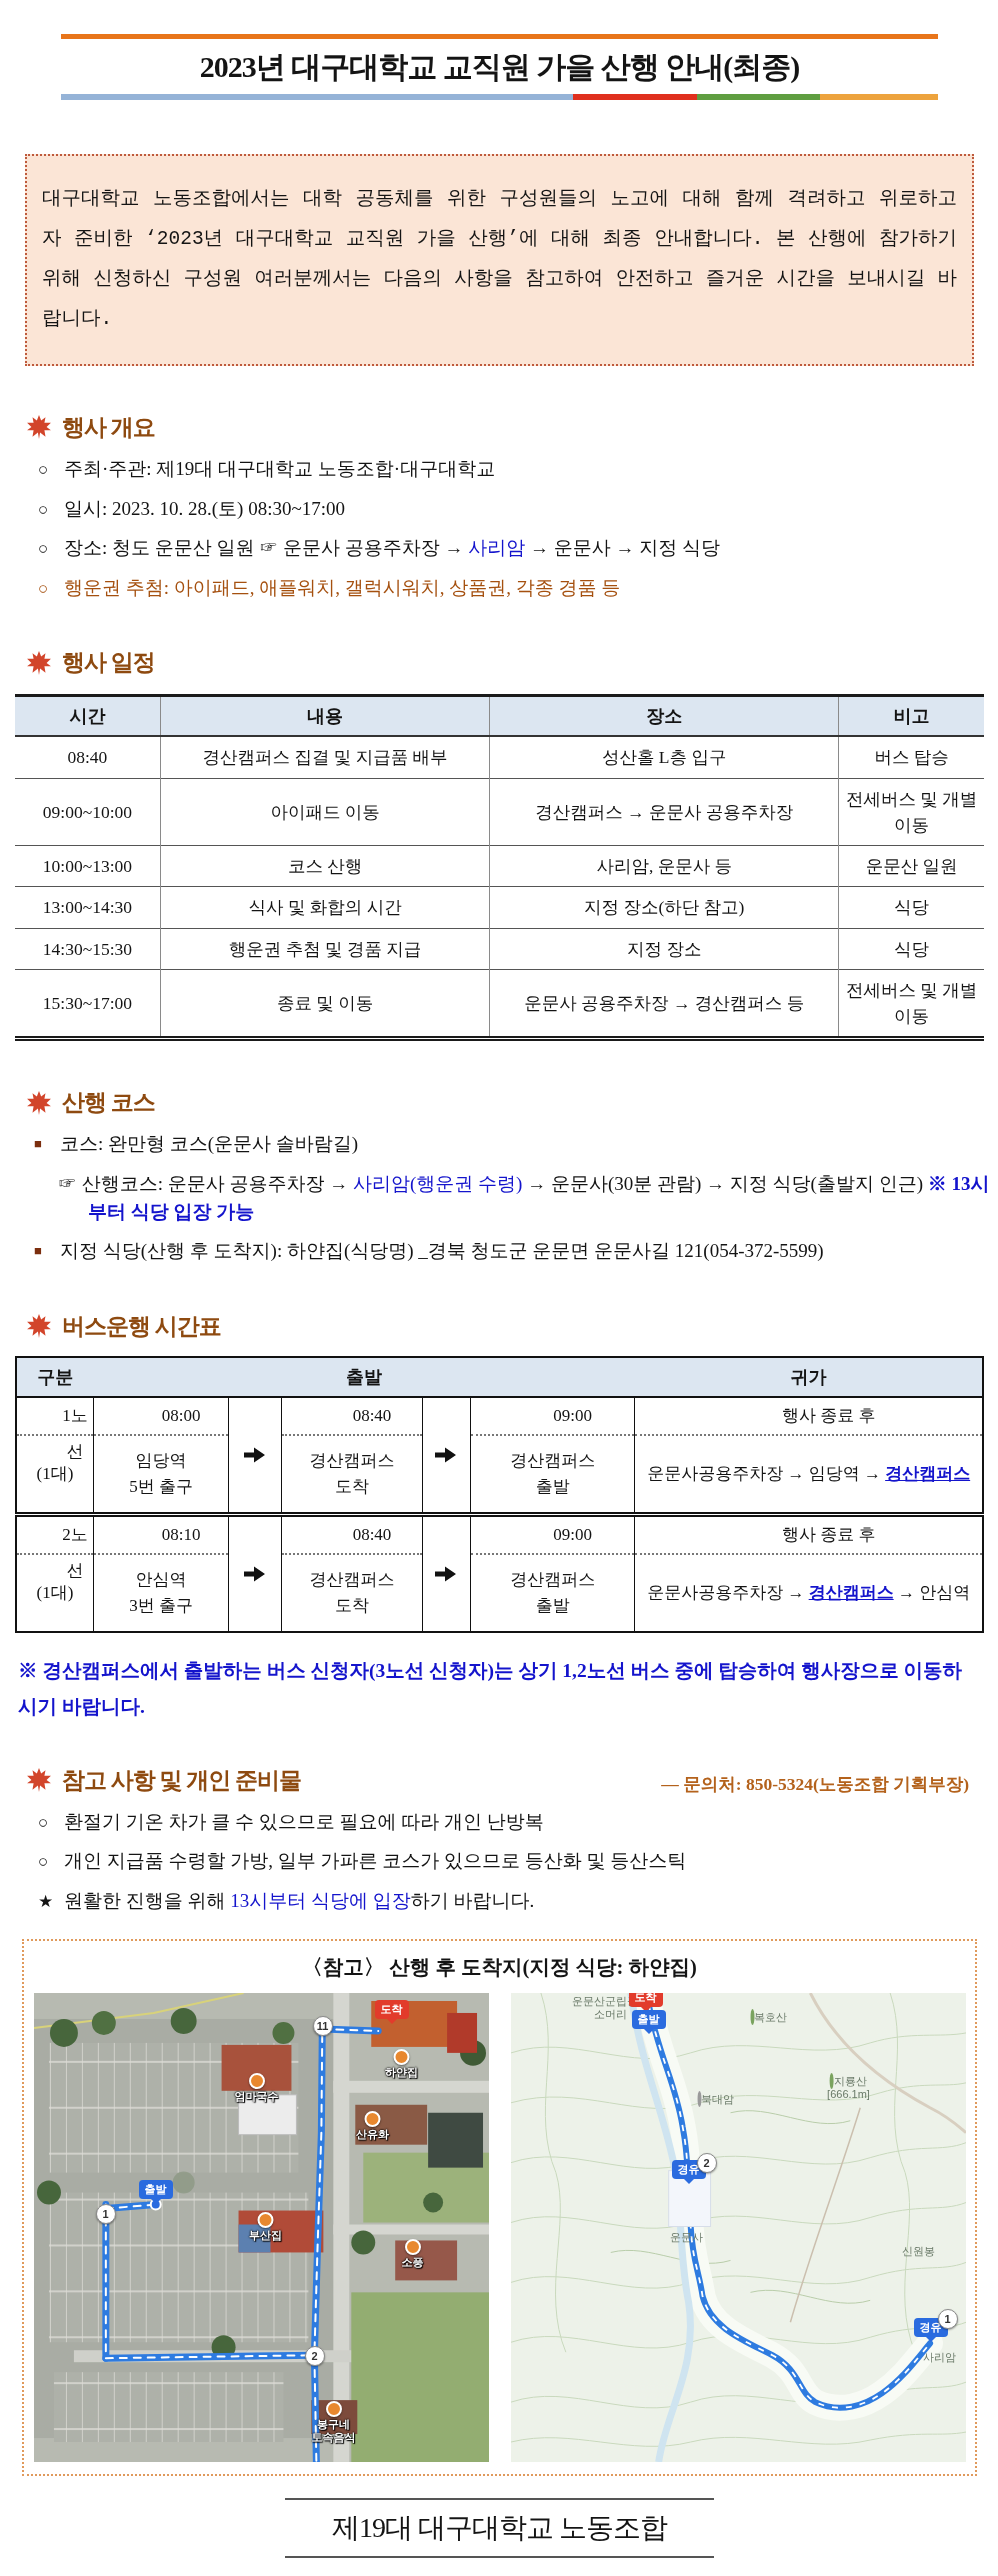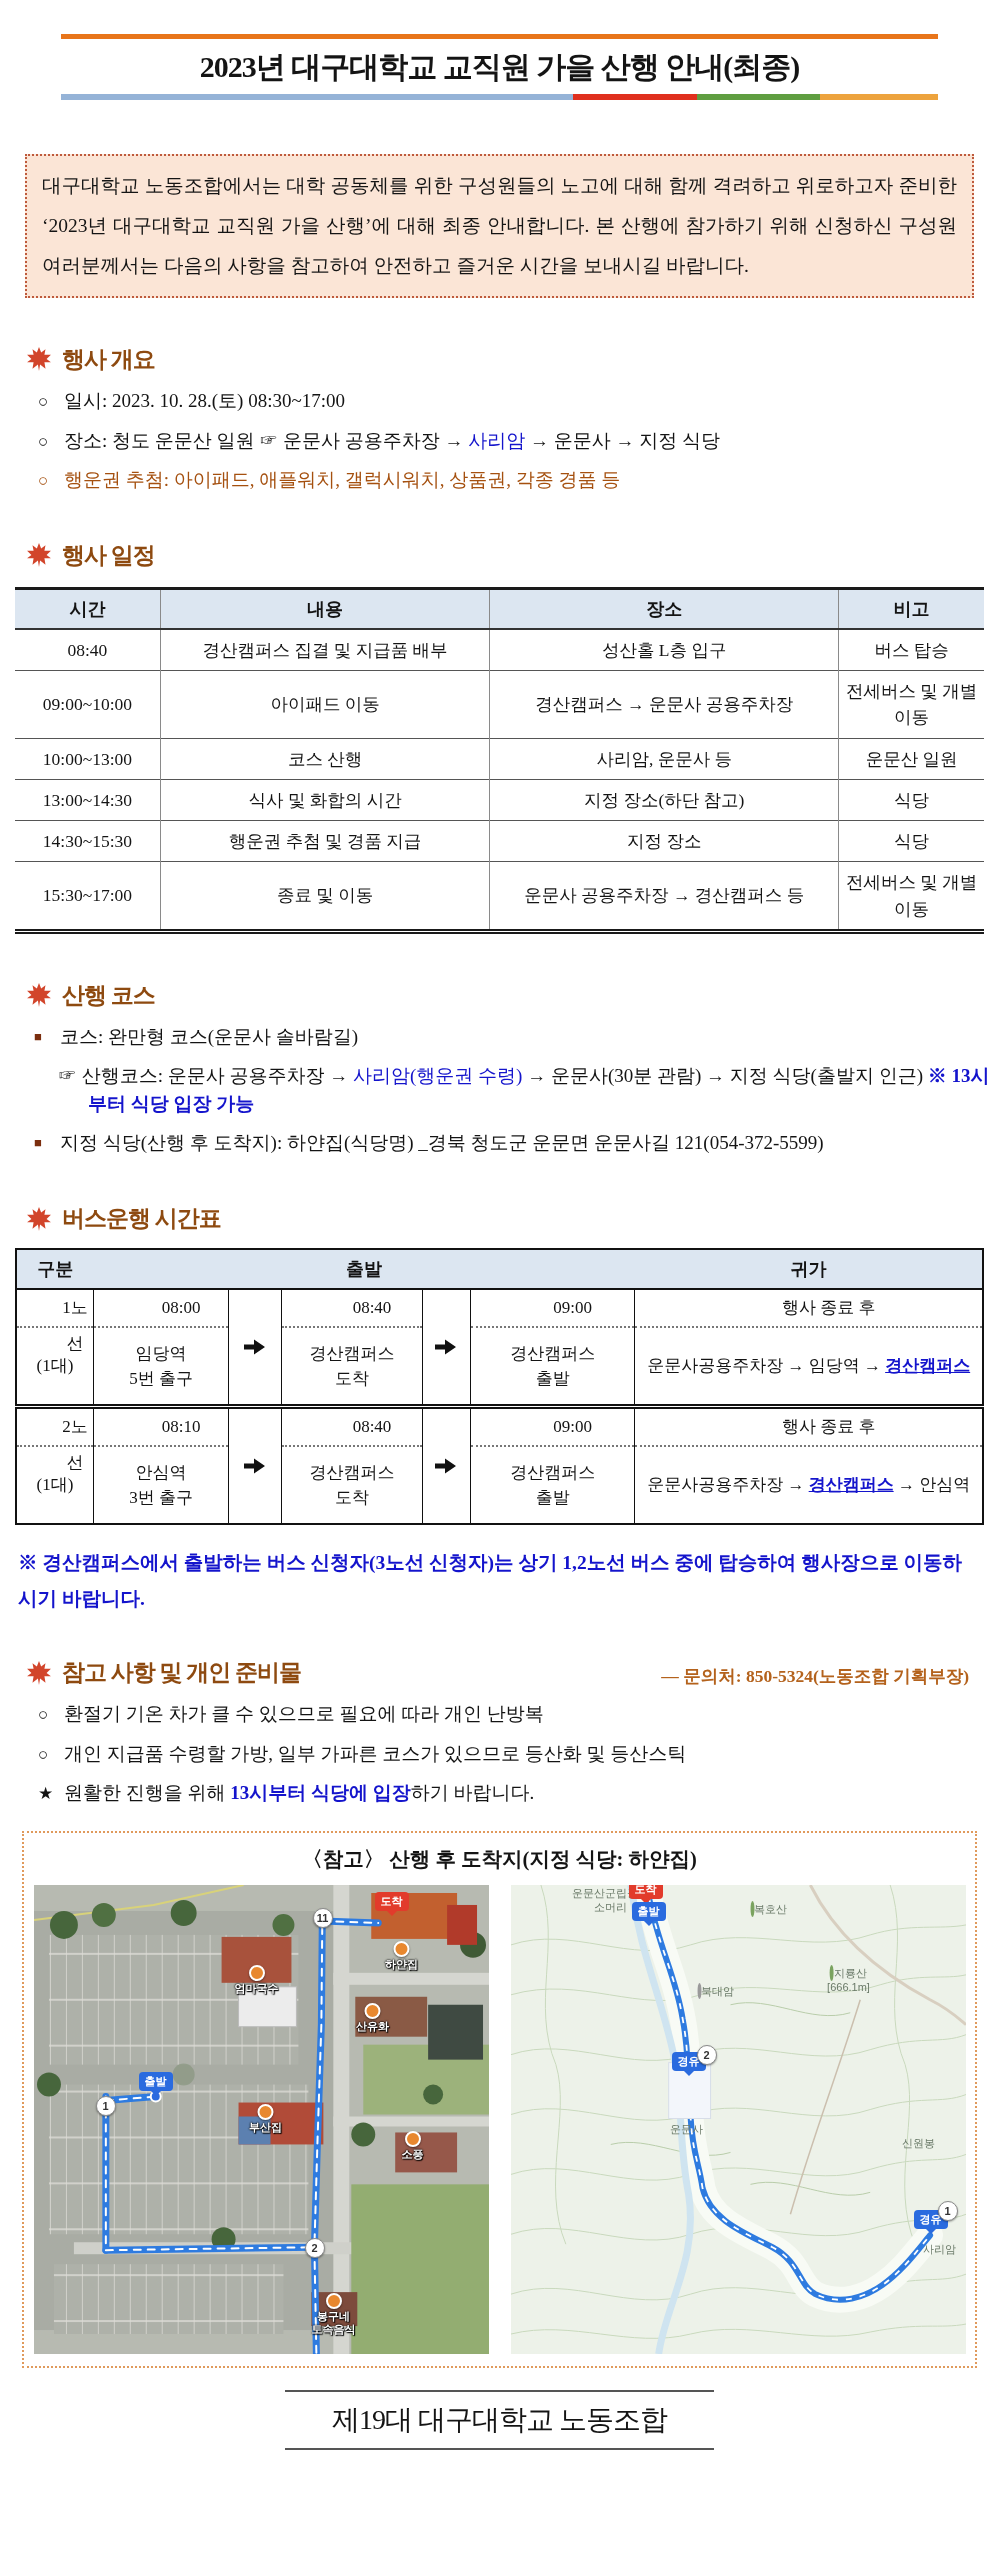--- a/index.html
+++ b/index.html
@@ -12,21 +12,21 @@
   .top-rule{width:877px;height:5px;background:#E8751A;margin:34px auto 0;}
   .doc-title{text-align:center;font-size:30px;font-weight:bold;margin:8px 30px 6px;letter-spacing:-1px;}
   .rainbow{width:877px;height:6px;margin:0 auto;display:flex;}
   .rainbow .b{background:#95B3D7;width:512px;}
   .rainbow .r{background:#E0301E;width:124px;}
   .rainbow .g{background:#5F9E41;width:123px;}
   .rainbow .o{background:#EDA33D;width:118px;}
 
   
   .intro-box{margin:54px 25px 0;background:#FBE5D6;border:2px dotted #BE5A3C;
-    padding:10px 15px;font-size:19.5px;line-height:2.05;text-align:justify;}
+    padding:24px 15px;font-size:19.5px;line-height:2.05;text-align:justify;font-family:Liberation Mono, monospace;}
 
   
   .sec-head{display:flex;align-items:center;gap:10px;margin:46px 0 0 26px;
     color:#8E4A10;font-size:23px;font-weight:bold;letter-spacing:-1px;}
   .sec-head svg{flex:0 0 auto;}
   .head-row{display:flex;justify-content:space-between;align-items:flex-end;margin-right:30px;}
   .contact{color:#B4621C;font-size:17.5px;font-weight:bold;white-space:nowrap;}
 
   
   .olist{margin:6px 0 0 38px;font-size:19px;}
@@ -101,20 +101,21 @@
   <span>대구대학교 노동조합에서는 대학 공동체를 위한 구성원들의 노고에 대해 함께 격려하고 위로하고자 준비한 ‘2023년 대구대학교 교직원 가을 산행’에 대해 최종 안내합니다. 본 산행에 참가하기 위해 신청하신 구성원 여러분께서는 다음의 사항을 참고하여 안전하고 즐거운 시간을 보내시길 바랍니다.</span>
 </div>
 
 <div class="sec-head">
   <svg width="26" height="26" viewBox="0 0 24 24">
       <path fill="#D2452B" d="M12 1 L14 6 L18 3 L17 8 L23 8 L19 12 L23 15 L17 15 L18 21 L13 17 L12 23 L11 17 L6 21 L7 15 L1 15 L5 12 L1 8 L7 8 L6 3 L10 6 Z"></path>
     </svg>
   <span>행사 개요</span>
 </div>
 <div class="olist">
+  <div class="oline"><span class="bul">○</span><span>주최·주관: 제19대 대구대학교 노동조합·대구대학교</span></div>
   <div class="oline"><span class="bul">○</span><span>일시: 2023. 10. 28.(토) 08:30~17:00</span></div>
   <div class="oline"><span class="bul">○</span><span>장소: 청도 운문산 일원 ☞ 운문사 공용주차장 → </span><span class="blue">사리암</span><span> → 운문사 → 지정 식당</span></div>
   <div class="oline brown"><span class="bul">○</span><span>행운권 추첨: 아이패드, 애플워치, 갤럭시워치, 상품권, 각종 경품 등</span></div>
 </div>
 
 <div class="sec-head">
   <svg width="26" height="26" viewBox="0 0 24 24">
       <path fill="#D2452B" d="M12 1 L14 6 L18 3 L17 8 L23 8 L19 12 L23 15 L17 15 L18 21 L13 17 L12 23 L11 17 L6 21 L7 15 L1 15 L5 12 L1 8 L7 8 L6 3 L10 6 Z"></path>
     </svg>
   <span>행사 일정</span>
@@ -305,21 +306,21 @@
     <svg width="26" height="26" viewBox="0 0 24 24">
         <path fill="#D2452B" d="M12 1 L14 6 L18 3 L17 8 L23 8 L19 12 L23 15 L17 15 L18 21 L13 17 L12 23 L11 17 L6 21 L7 15 L1 15 L5 12 L1 8 L7 8 L6 3 L10 6 Z"></path>
       </svg>
     <span>참고 사항 및 개인 준비물</span>
   </div>
   <div class="contact">— 문의처: 850-5324(노동조합 기획부장)</div>
 </div>
 <div class="olist">
   <div class="oline"><span class="bul">○</span><span>환절기 기온 차가 클 수 있으므로 필요에 따라 개인 난방복</span></div>
   <div class="oline"><span class="bul">○</span><span>개인 지급품 수령할 가방, 일부 가파른 코스가 있으므로 등산화 및 등산스틱</span></div>
-  <div class="oline"><span class="bul">★</span><span>원활한 진행을 위해 </span><span class="blue" style="font-weight:bold">13시부터 식당에 입장</span><span>하기 바랍니다.</span></div>
+  <div class="oline"><span class="bul">★</span><span>원활한 진행을 위해 </span><span class="blue" style="font-weight:normal">13시부터 식당에 입장</span><span>하기 바랍니다.</span></div>
 </div>
 
 <div class="ref-box">
   <div class="ref-title">〈참고〉 산행 후 도착지(지정 식당: 하얀집)</div>
   <div class="maps">
 
     <div class="map">
       <svg class="bg" width="455" height="469" viewBox="0 0 456 470">
         <defs>
           <pattern id="stalls" width="16" height="46" patternUnits="userSpaceOnUse">

